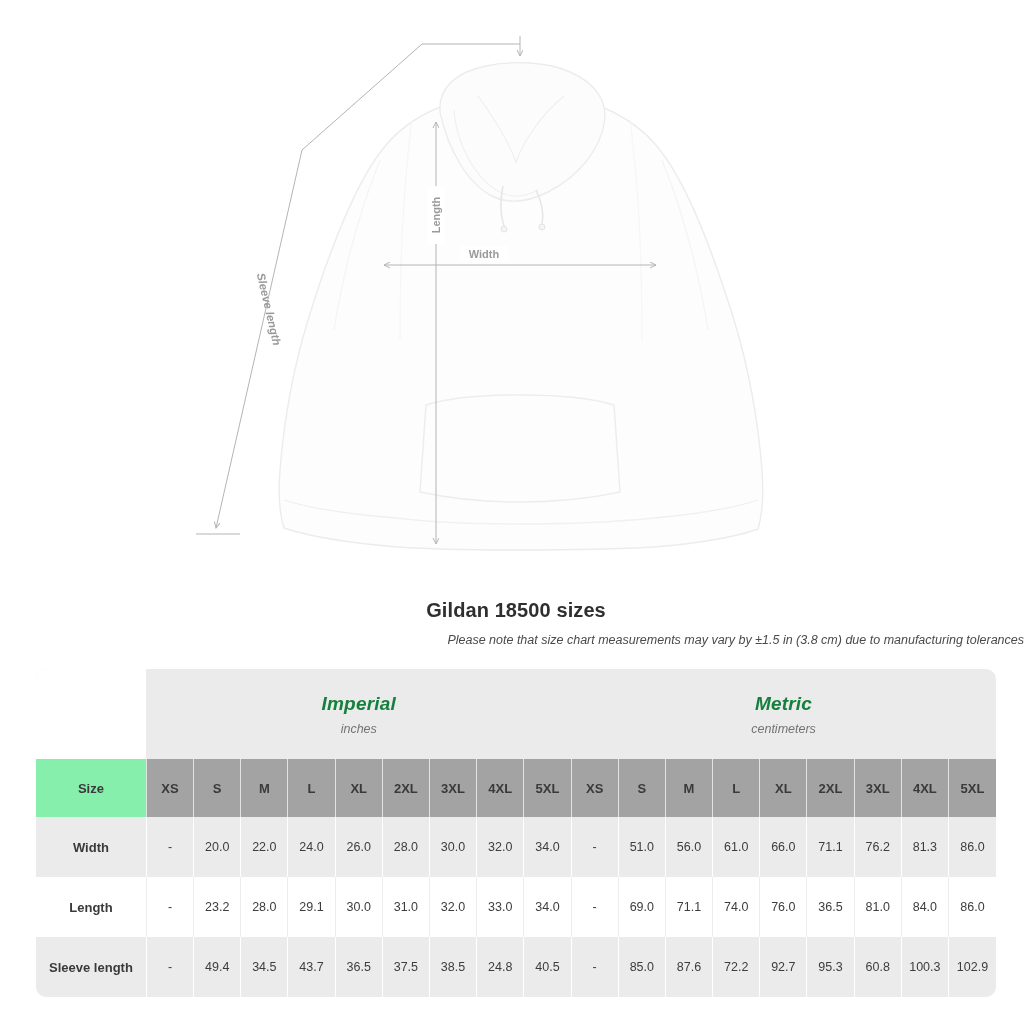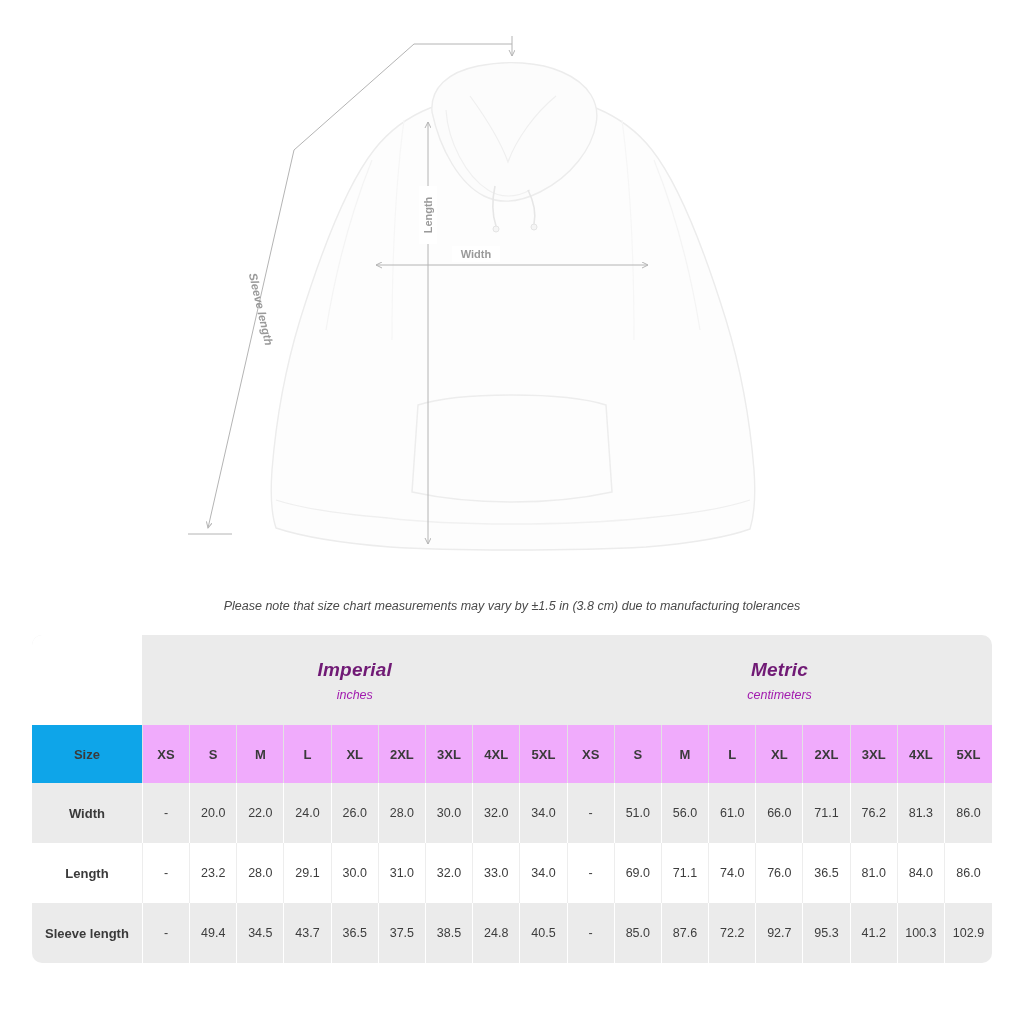--- a/index.html
+++ b/index.html
@@ -6,21 +6,21 @@
   html, body {
     margin: 0; padding: 0;
     width: 1024px; height: 1024px;
     background: #ffffff;
     font-family: "Liberation Sans", sans-serif;
     color: #3d3d3d;
     overflow: hidden;
   }
   .page {
     position: relative;
-    width: 1024px; height: 826px;
+    width: 1024px; height: 826px; padding-left: 8px;
   }
 
   
   .illustration {
     position: relative;
     width: 1024px;
     height: 585px;
   }
   .illustration svg { display: block; }
 
@@ -33,20 +33,21 @@
     font-size: 20px;
     font-weight: bold;
     color: #2f2f2f;
     letter-spacing: .1px;
   }
   .chart-note {
     font-size: 12.5px;
     font-style: italic;
     color: #4a4a4a;
     margin-top: 11px;
+    text-align: right;
   }
 
   
   .table-wrap {
     margin: 22px auto 0 auto;
     width: 960px;
   }
   table.size-chart {
     width: 100%;
     border-collapse: collapse;
@@ -60,50 +61,50 @@
   }
   .unit-head {
     height: 90px;
     background: #ebebeb;
     color: #555;
   }
   .unit-head .unit-name {
     font-size: 19px;
     font-style: italic;
     font-weight: bold;
-    color: #701a75;
+    color: #15803d;
     letter-spacing: .2px;
   }
   .unit-head .unit-sub {
     font-size: 12.5px;
     font-style: italic;
-    color: #a21caf;
+    color: #737373;
     margin-top: 7px;
   }
   .corner-cell { background: #ffffff; }
 
   .row-label {
     font-weight: bold;
     font-size: 13px;
     color: #3a3a3a;
     background: #ebebeb;
     height: 60px;
   }
   .hdr-row td { height: 58px; }
   .hdr-size {
     font-weight: bold;
     font-size: 13px;
     color: #3a3a3a;
-    background: #0ea5e9;
+    background: #86efac;
   }
   .hdr-cell {
     font-weight: bold;
     font-size: 13px;
     color: #3a3a3a;
-    background: #f0abfc;
+    background: #a3a3a3;
     border-left: 1px solid #e2e2e2 !important;
   }
   .data-row td { height: 60px; }
   .data-cell {
     background: #ebebeb;
     color: #3d3d3d;
     border-left: 1px solid #ffffff !important;
   }
   .data-row-alt .data-cell { background: #ffffff; border-left: 1px solid #ededed !important; }
   .data-row-alt .row-label { background: #ffffff; }
@@ -209,20 +210,21 @@
         <line x1="512" y1="36" x2="512" y2="56" marker-end="url(#arrow)"></line>
         <line x1="414" y1="44" x2="294" y2="150"></line>
         <line x1="294" y1="150" x2="208" y2="528" marker-end="url(#arrow)"></line>
         <line x1="188" y1="534" x2="232" y2="534"></line>
       </g>
       <text class="dim-label-it" transform="translate(257,310) rotate(77)" text-anchor="middle">Sleeve length</text>
     </svg>
   </div>
 
   <div class="title-block">
+    <div class="chart-title">Gildan 18500 sizes</div>
     <div class="chart-note">Please note that size chart measurements may vary by ±1.5 in (3.8 cm) due to manufacturing tolerances</div>
   </div>
 
   <div class="table-wrap">
     <table class="size-chart">
       <colgroup>
         <col class="label-col">
         <col class="val-col">
           <col class="val-col">
           <col class="val-col">
@@ -332,21 +334,21 @@
           <td class="data-cell">37.5</td>
           <td class="data-cell">38.5</td>
           <td class="data-cell">24.8</td>
           <td class="data-cell">40.5</td>
           <td class="data-cell">-</td>
           <td class="data-cell">85.0</td>
           <td class="data-cell">87.6</td>
           <td class="data-cell">72.2</td>
           <td class="data-cell">92.7</td>
           <td class="data-cell">95.3</td>
-          <td class="data-cell">41.2</td>
+          <td class="data-cell">60.8</td>
           <td class="data-cell">100.3</td>
           <td class="data-cell rounded-br">102.9</td>
         </tr>
       </tbody>
     </table>
   </div>
 
 </div>
 
 </body></html>

